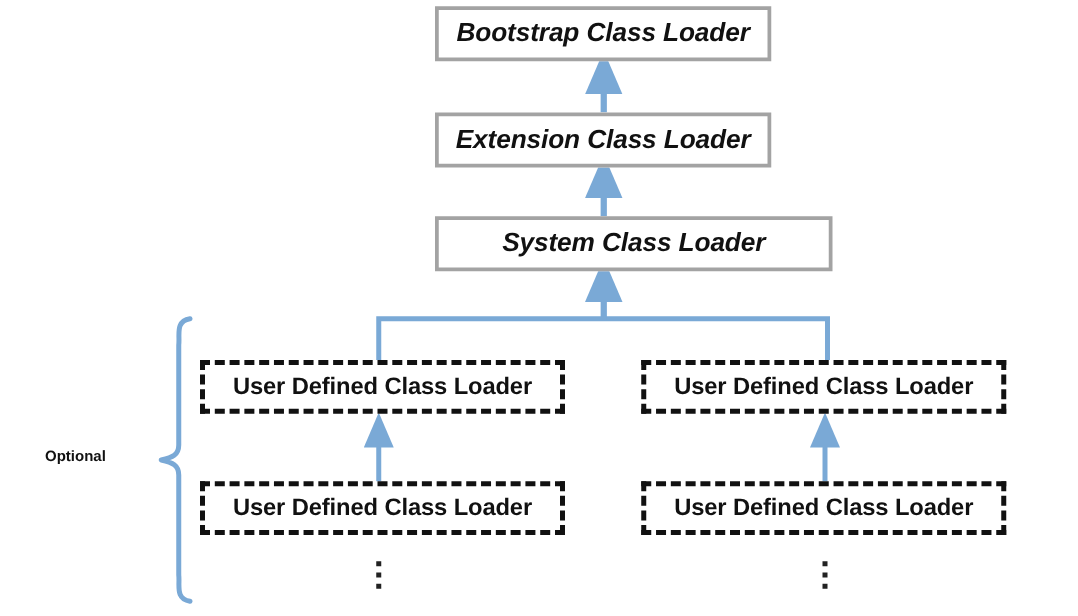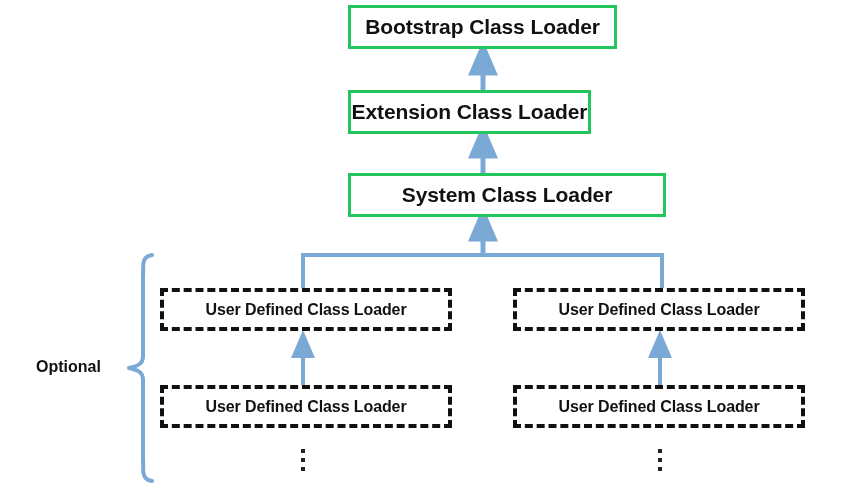--- a/index.html
+++ b/index.html
@@ -28,34 +28,35 @@
     display: flex;
     align-items: center;
     justify-content: center;
     background: #ffffff;
     color: #111111;
     font-weight: bold;
     letter-spacing: -0.1px;
     white-space: nowrap;
   }
   .node.solid {
-    border: 3px solid #22c55e;
+    border: 3px solid #a3a3a3;
     font-size: 21px;
+    font-style: italic;
   }
   .node.dashed {
     border: 4px dashed #111111;
-    font-size: 16px;
+    font-size: 19px;
     text-align: center;
   }
   .node-label {
     pointer-events: none;
   }
   .group-label {
     position: absolute;
-    font-size: 16px;
+    font-size: 12px;
     font-weight: bold;
     color: #111111;
     white-space: nowrap;
   }
   .ellipsis {
     position: absolute;
     display: flex;
     flex-direction: column;
     align-items: center;
     justify-content: space-between;
@@ -109,21 +110,21 @@
                C138,370 143,372 143,380
                L143,460
                C144,468 140,479 152,481" fill="none" stroke="#7aa9d6" stroke-width="4" stroke-linecap="round" stroke-linejoin="round"></path>
     </g>
   </svg>
 
   <div class="node solid" style="left:348px; top:5px; width:269px; height:44px;">
     <span class="node-label">Bootstrap Class Loader</span>
   </div>
 
-  <div class="node solid" style="left:348px; top:90px; width:243px; height:44px;">
+  <div class="node solid" style="left:348px; top:90px; width:269px; height:44px;">
     <span class="node-label">Extension Class Loader</span>
   </div>
 
   <div class="node solid" style="left:348px; top:173px; width:318px; height:44px;">
     <span class="node-label">System Class Loader</span>
   </div>
 
   <div class="node dashed" style="left:160px; top:288px; width:292px; height:43px;">
     <span class="node-label">User Defined Class Loader</span>
   </div>

